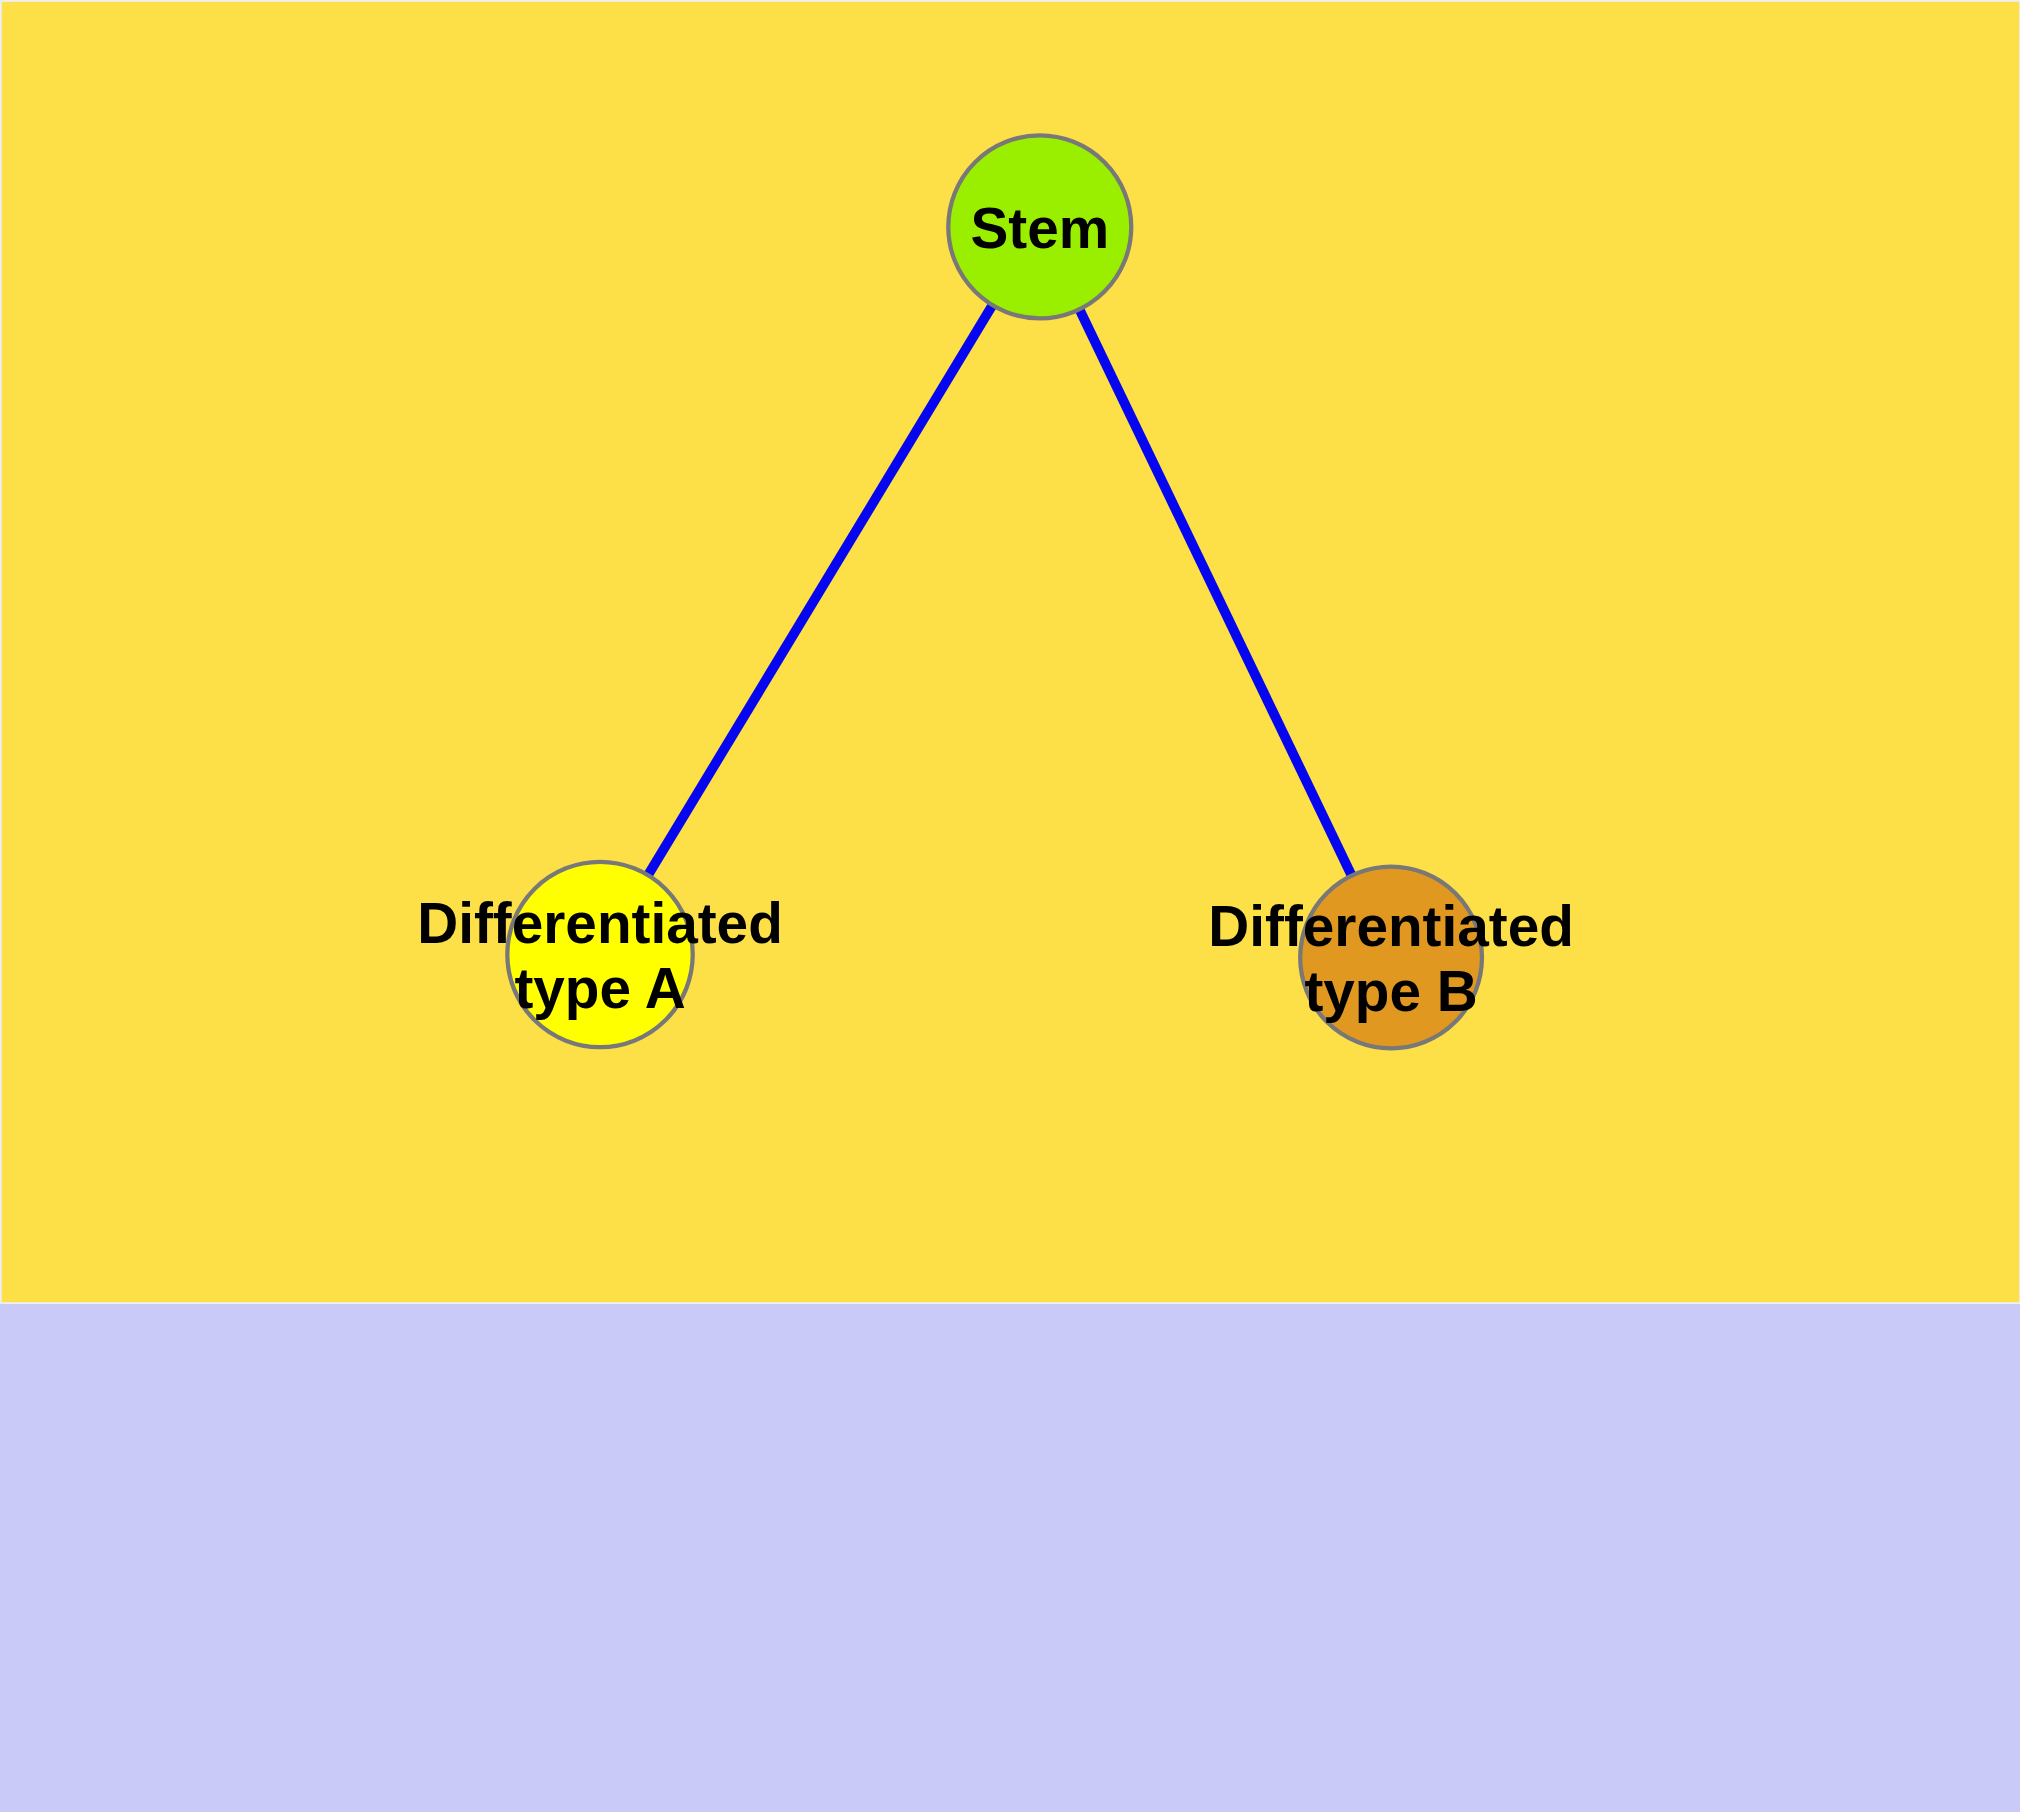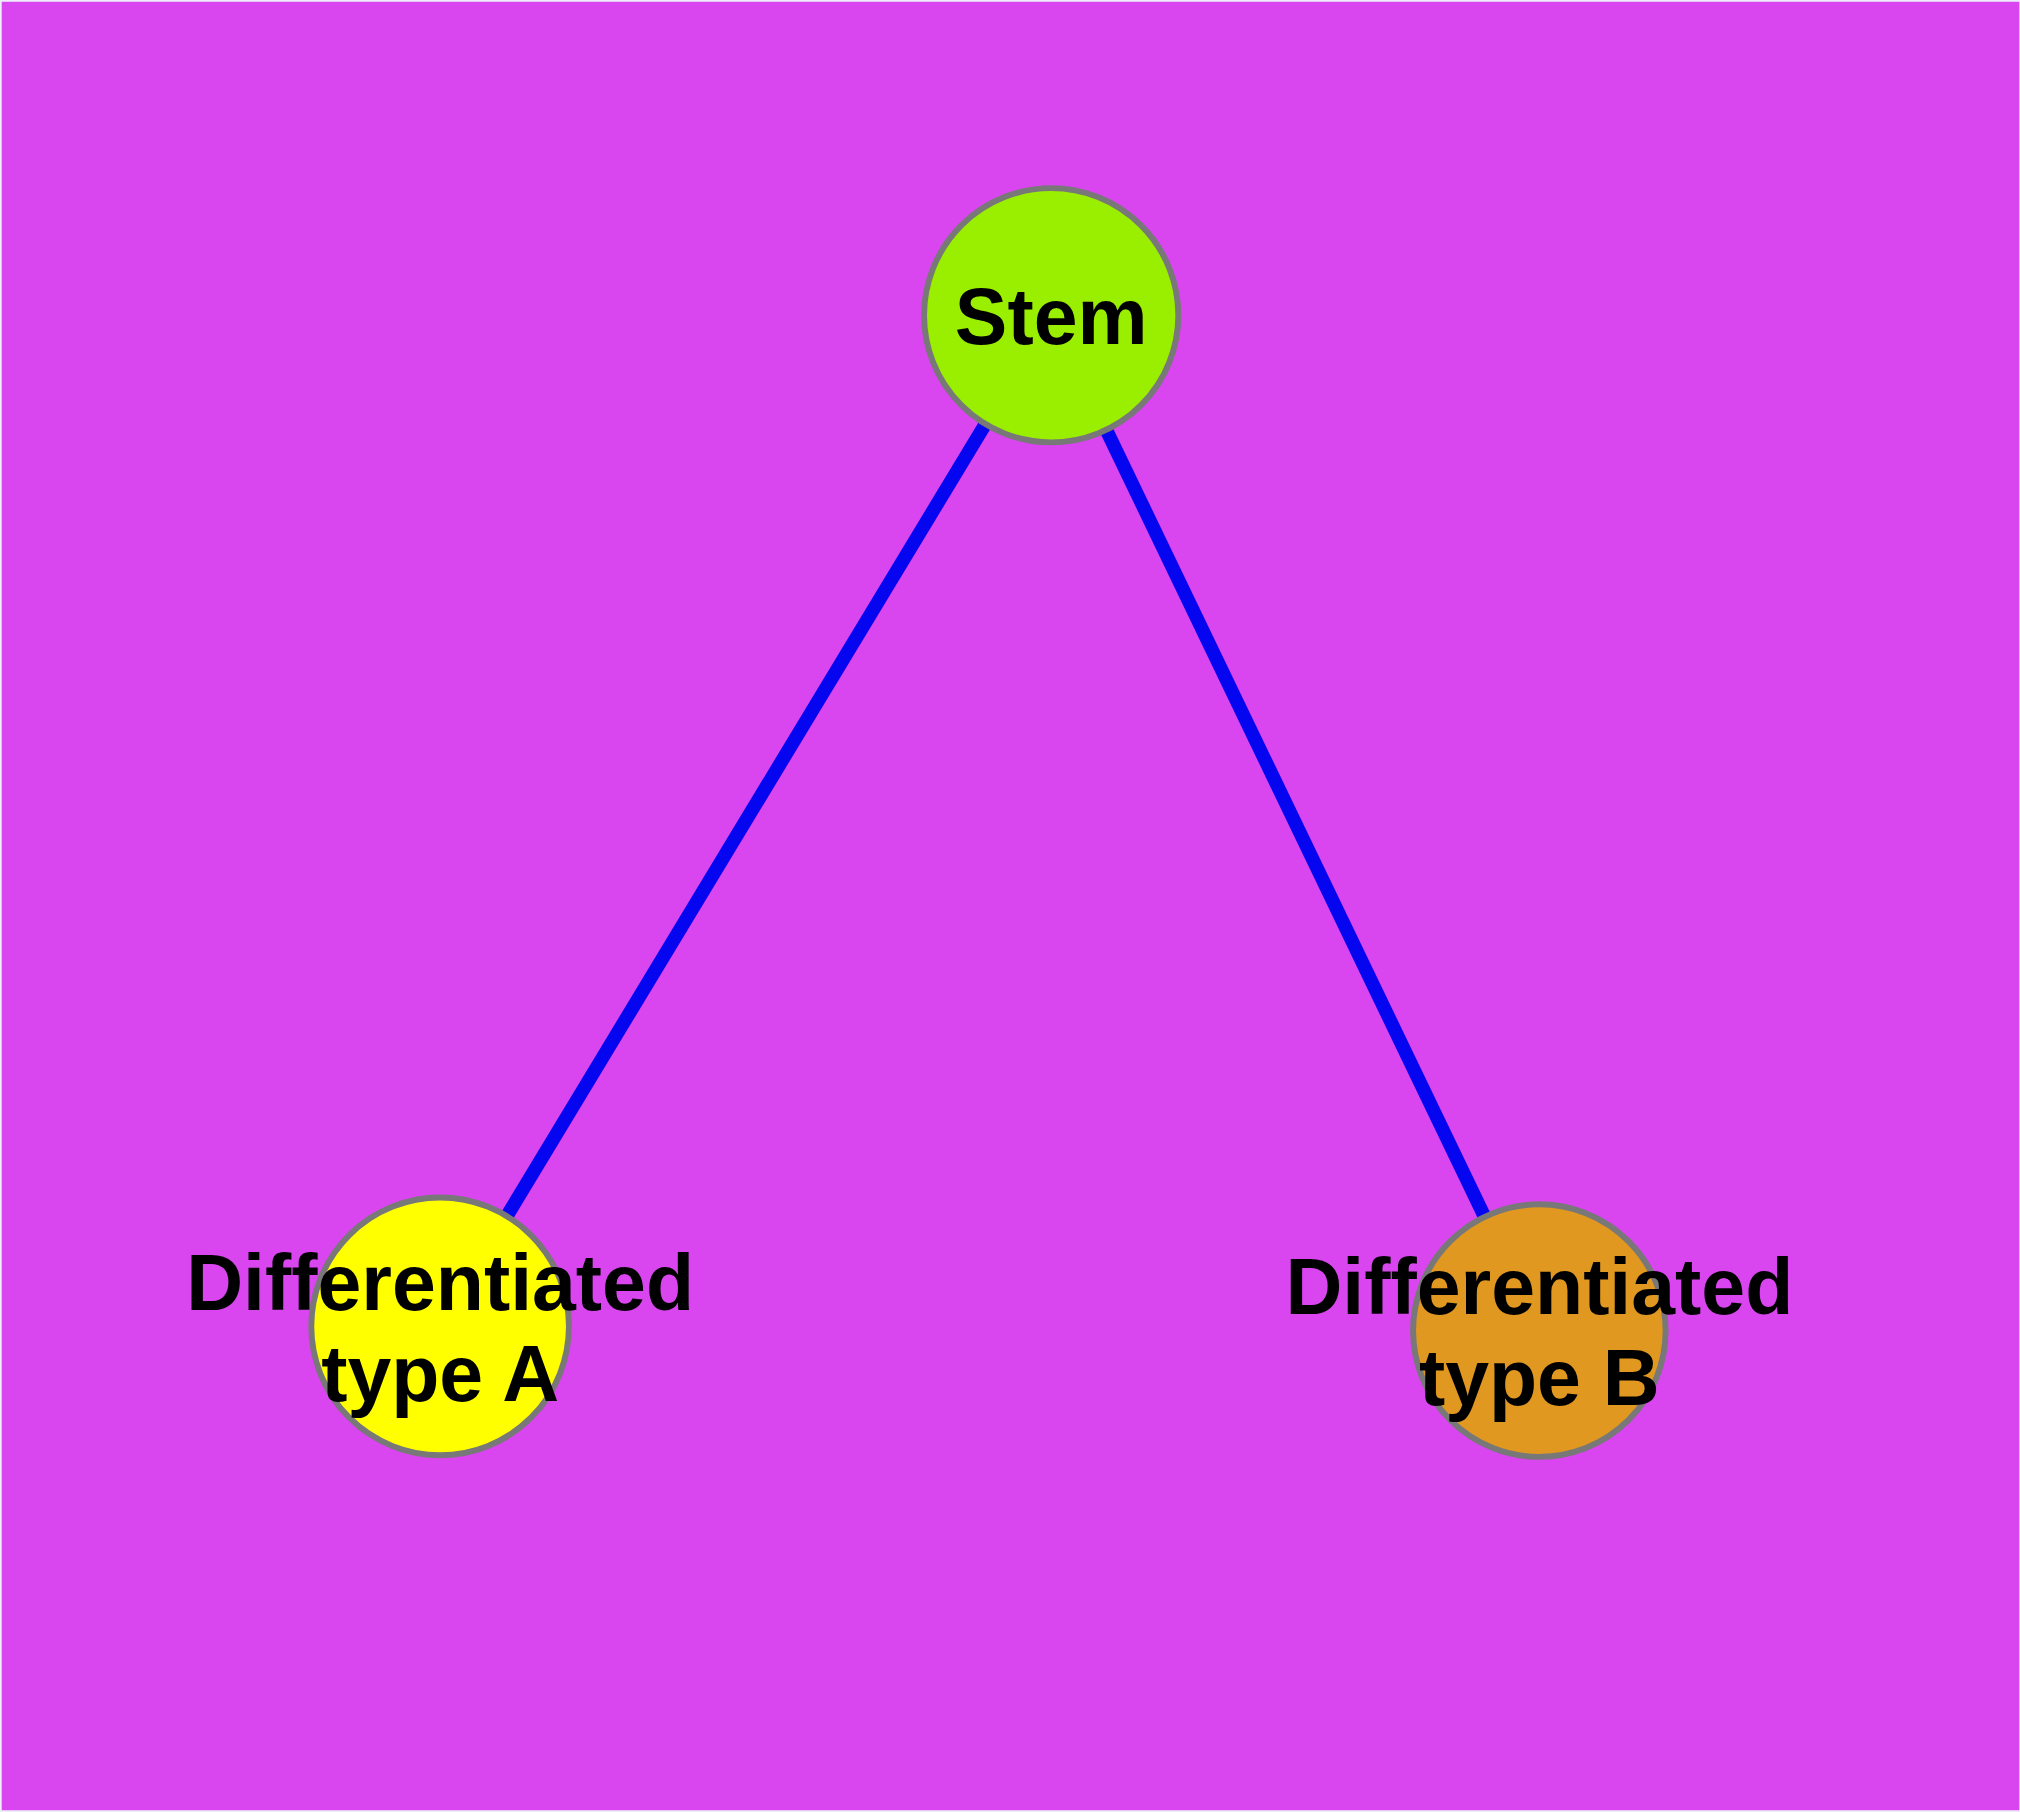--- a/index.html
+++ b/index.html
@@ -4,22 +4,22 @@
 <style>
   html, body {
     margin: 0;
     padding: 0;
     background: #CACAF8;
     font-family: "Liberation Sans", sans-serif;
   }
   .canvas {
     position: relative;
     width: 2021px;
-    height: 1812px;
-    background: #d946ef;
+    height: 1304px;
+    background: #fde047;
     box-shadow: inset 0 0 0 1.7px #eeeefb;
     overflow: hidden;
   }
   .canvas svg {
     position: absolute;
     inset: 0;
     width: 100%;
     height: 100%;
     display: block;
   }

